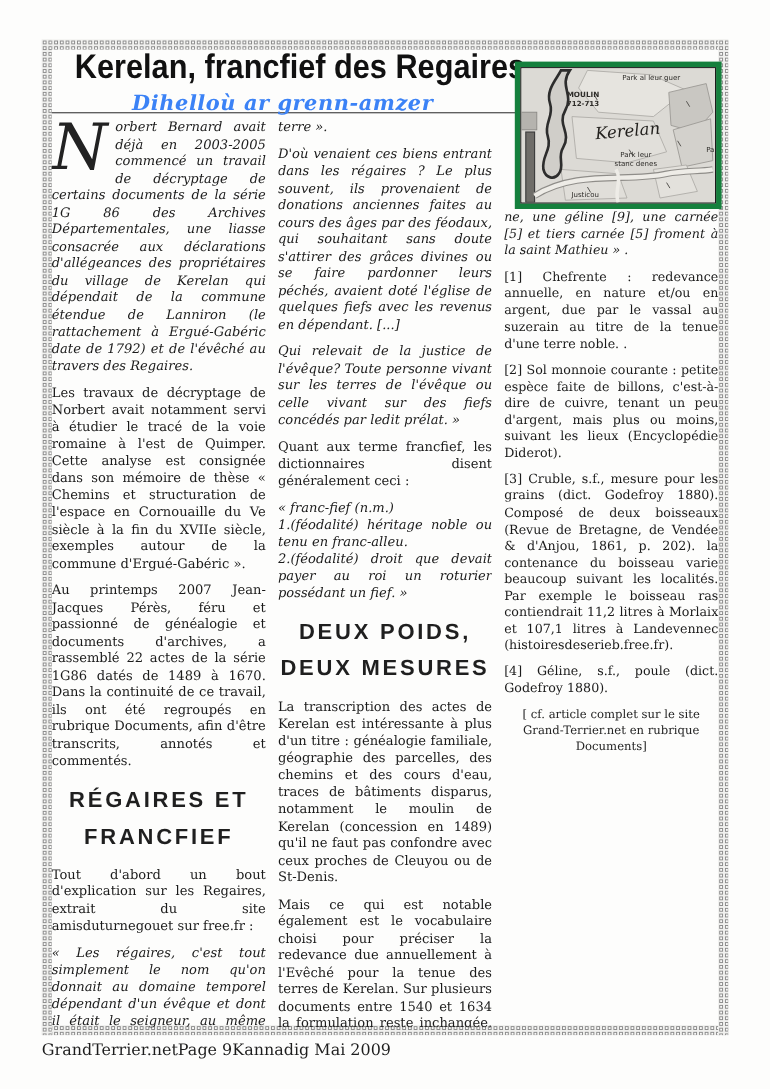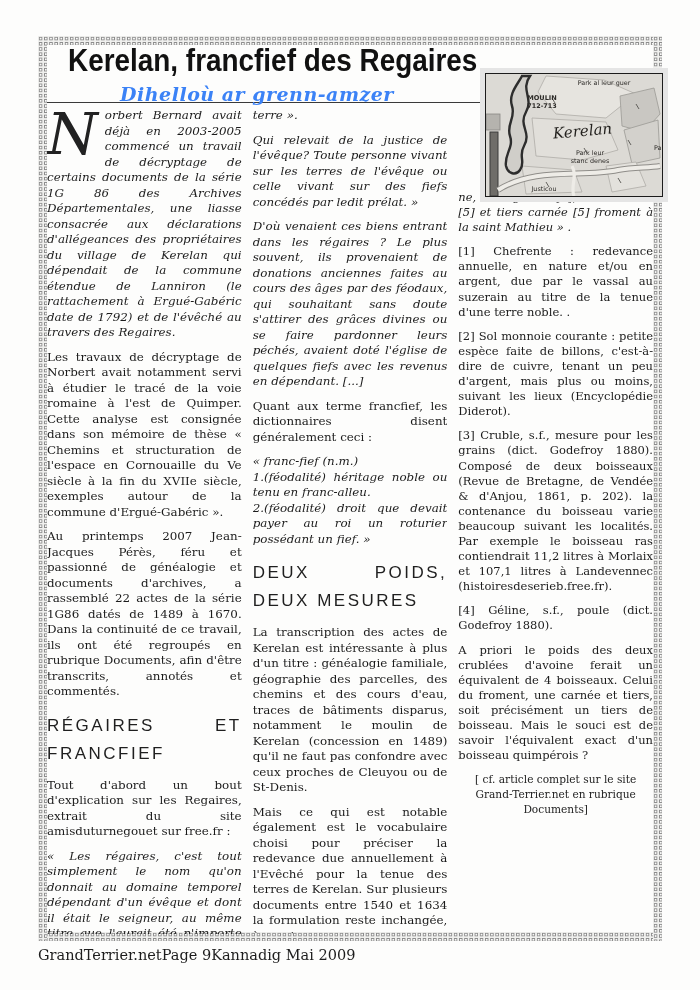--- a/index.html
+++ b/index.html
@@ -24,40 +24,40 @@
     font-family:"Liberation Sans","DejaVu Sans",sans-serif;
     font-weight:700;font-size:31px;line-height:34px;margin:0;color:#111;
     transform:scaleX(.9);transform-origin:center;white-space:nowrap;
   }
   .subtitle{
     font-family:"DejaVu Serif",serif;font-style:italic;font-weight:700;
     font-size:19px;margin-top:5px;color:#3b82f6;letter-spacing:.5px;
   }
   .rule{position:absolute;left:47px;width:606px;top:102px;border-top:1.6px solid #3a3a3a;z-index:1;}
   
-  .map{position:absolute;left:464px;top:52px;margin:16px;background:#e5e5e5;padding:5px;z-index:3;}
+  .map{position:absolute;left:464px;top:52px;margin:4px;background:#15803d;padding:5px;z-index:3;}
   .map svg{display:block;border:1.6px solid #1c1c1c;background:#dad8d3;}
   .map-label{font-family:"DejaVu Sans","Liberation Sans",sans-serif;fill:#2e2c29;}
   .map-script{font-family:"DejaVu Serif",serif;font-style:italic;fill:#23211e;}
   
   .columns{position:absolute;left:47px;top:108px;width:606px;height:826px;
     display:flex;gap:11px;overflow:hidden;z-index:1;}
   .col{flex:1 1 0;overflow:hidden;
     font-size:11.9px;line-height:15.5px;text-align:justify;}
   .col p{margin:0 0 9px 0;}
   .col3{padding-top:82px;font-size:11.5px;line-height:15.1px;}
   .italic{font-style:italic;}
   .preline{white-space:pre-line;}
   .dropcap{
     float:left;font-family:"DejaVu Serif",serif;font-style:italic;
     font-size:58px;line-height:48px;padding:2px 7px 0 0;color:#222;
   }
   .handhead{
-    font-family:"Liberation Sans","DejaVu Sans",sans-serif;font-weight:400;
-    font-size:17px;letter-spacing:2.5px;color:#1f1f1f;
+    font-family:"Liberation Sans","DejaVu Sans",sans-serif;font-weight:700;
+    font-size:20px;letter-spacing:2.5px;text-align:center;color:#1f1f1f;
     line-height:1.65;margin:12px 0 10px 0;
   }
   .note{
     font-size:10.6px;line-height:1.4;text-align:center;color:#222;
     margin-top:10px;padding:0 2px;
   }
   
   .footer{
     position:absolute;left:0;right:0;top:947px;padding:0 38px;
     display:flex;box-sizing:border-box;
@@ -122,39 +122,38 @@
       <p class="italic"><span class="dropcap">N</span><span>orbert Bernard avait déjà en 2003-2005 commencé un travail de décryptage de certains documents de la série 1G 86 des Archives Départementales, une liasse consacrée aux déclarations d'allégeances des propriétaires du village de Kerelan qui dépendait de la commune étendue de Lanniron (le rattachement à Ergué-Gabéric date de 1792) et de l'évêché au travers des Regaires.</span></p>
       <p>Les travaux de décryptage de Norbert avait notamment servi à étudier le tracé de la voie romaine à l'est de Quimper. Cette analyse est consignée dans son mémoire de thèse « Chemins et structuration de l'espace en Cornouaille du Ve siècle à la fin du XVIIe siècle, exemples autour de la commune d'Ergué-Gabéric ».</p>
       <p>Au printemps 2007 Jean-Jacques Pérès, féru et passionné de généalogie et documents d'archives, a rassemblé 22 actes de la série 1G86 datés de 1489 à 1670. Dans la continuité de ce travail, ils ont été regroupés en rubrique Documents, afin d'être transcrits, annotés et commentés.</p>
       <h2 class="handhead">RÉGAIRES ET FRANCFIEF</h2>
       <p>Tout d'abord un bout d'explication sur les Regaires, extrait du site amisduturnegouet sur free.fr :</p>
       <p class="italic">« Les régaires, c'est tout simplement le nom qu'on donnait au domaine temporel dépendant d'un évêque et dont il était le seigneur, au même titre que l'aurait été n'importe quel noble propriétaire d'un fief avec justice. Il faut préciser que le mot seigneur n'a pas à l'origine d'autre signification que « celui qui possède la</p>
     </section>
 
     <section class="col">
       <p class="italic">terre ».</p>
+      <p class="italic">D'où venaient ces biens entrant dans les régaires ? Le plus souvent, ils provenaient de donations anciennes faites au cours des âges par des féodaux, qui souhaitant sans doute s'attirer des grâces divines ou se faire pardonner leurs péchés, avaient doté l'église de quelques fiefs avec les revenus en dépendant. [...]</p>
       <p class="italic">Qui relevait de la justice de l'évêque? Toute personne vivant sur les terres de l'évêque ou celle vivant sur des fiefs concédés par ledit prélat. »</p>
-      <p class="italic">D'où venaient ces biens entrant dans les régaires ? Le plus souvent, ils provenaient de donations anciennes faites au cours des âges par des féodaux, qui souhaitant sans doute s'attirer des grâces divines ou se faire pardonner leurs péchés, avaient doté l'église de quelques fiefs avec les revenus en dépendant. [...]</p>
       <p>Quant aux terme francfief, les dictionnaires disent généralement ceci :</p>
       <p class="italic preline">« franc-fief (n.m.)
 1.(féodalité) héritage noble ou tenu en franc-alleu.
 2.(féodalité) droit que devait payer au roi un roturier possédant un fief. »</p>
       <h2 class="handhead">DEUX POIDS, DEUX MESURES</h2>
       <p>La transcription des actes de Kerelan est intéressante à plus d'un titre : généalogie familiale, géographie des parcelles, des chemins et des cours d'eau, traces de bâtiments disparus, notamment le moulin de Kerelan (concession en 1489) qu'il ne faut pas confondre avec ceux proches de Cleuyou ou de St-Denis.</p>
       <p>Mais ce qui est notable également est  le vocabulaire choisi pour préciser la redevance due annuellement à l'Evêché pour la tenue des  terres de Kerelan. Sur plusieurs documents entre 1540 et 1634 la formulation reste inchangée, à savoir :</p>
 
     </section>
 
     <section class="col col3">
       <p class="italic">ne, une géline [9], une carnée [5] et tiers carnée [5] froment à la saint Mathieu » .</p>
       <p>[1] Chefrente : redevance annuelle, en nature et/ou en argent, due par le vassal au suzerain au titre de la tenue d'une terre noble. .</p>
       <p>[2] Sol monnoie courante : petite espèce faite de billons, c'est-à-dire de cuivre, tenant un peu d'argent, mais plus ou moins, suivant les lieux (Encyclopédie Diderot).</p>
       <p>[3] Cruble, s.f., mesure pour les grains (dict. Godefroy 1880). Composé de deux boisseaux (Revue de Bretagne, de Vendée &amp; d'Anjou, 1861, p. 202). la contenance du boisseau varie beaucoup suivant les localités. Par exemple le boisseau ras contiendrait 11,2 litres à Morlaix et 107,1 litres à Landevennec (histoiresdeserieb.free.fr).</p>
       <p>[4] Géline, s.f., poule (dict. Godefroy 1880).</p>
-      <p>A priori le poids des deux crublées d'avoine ferait un équivalent de 4 boisseaux. Celui du froment, une carnée et tiers, soit précisément un tiers de boisseau. Mais le souci est de savoir l'équivalent exact d'un boisseau quimpérois ?</p>
       <p class="note">[ cf. article complet sur le site Grand-Terrier.net en rubrique Documents]</p>
     </section>
 
   </main>
 
   <footer class="footer">
     <span>GrandTerrier.net</span>
     <span>Page 9</span>
     <span>Kannadig Mai 2009</span>
   </footer>

